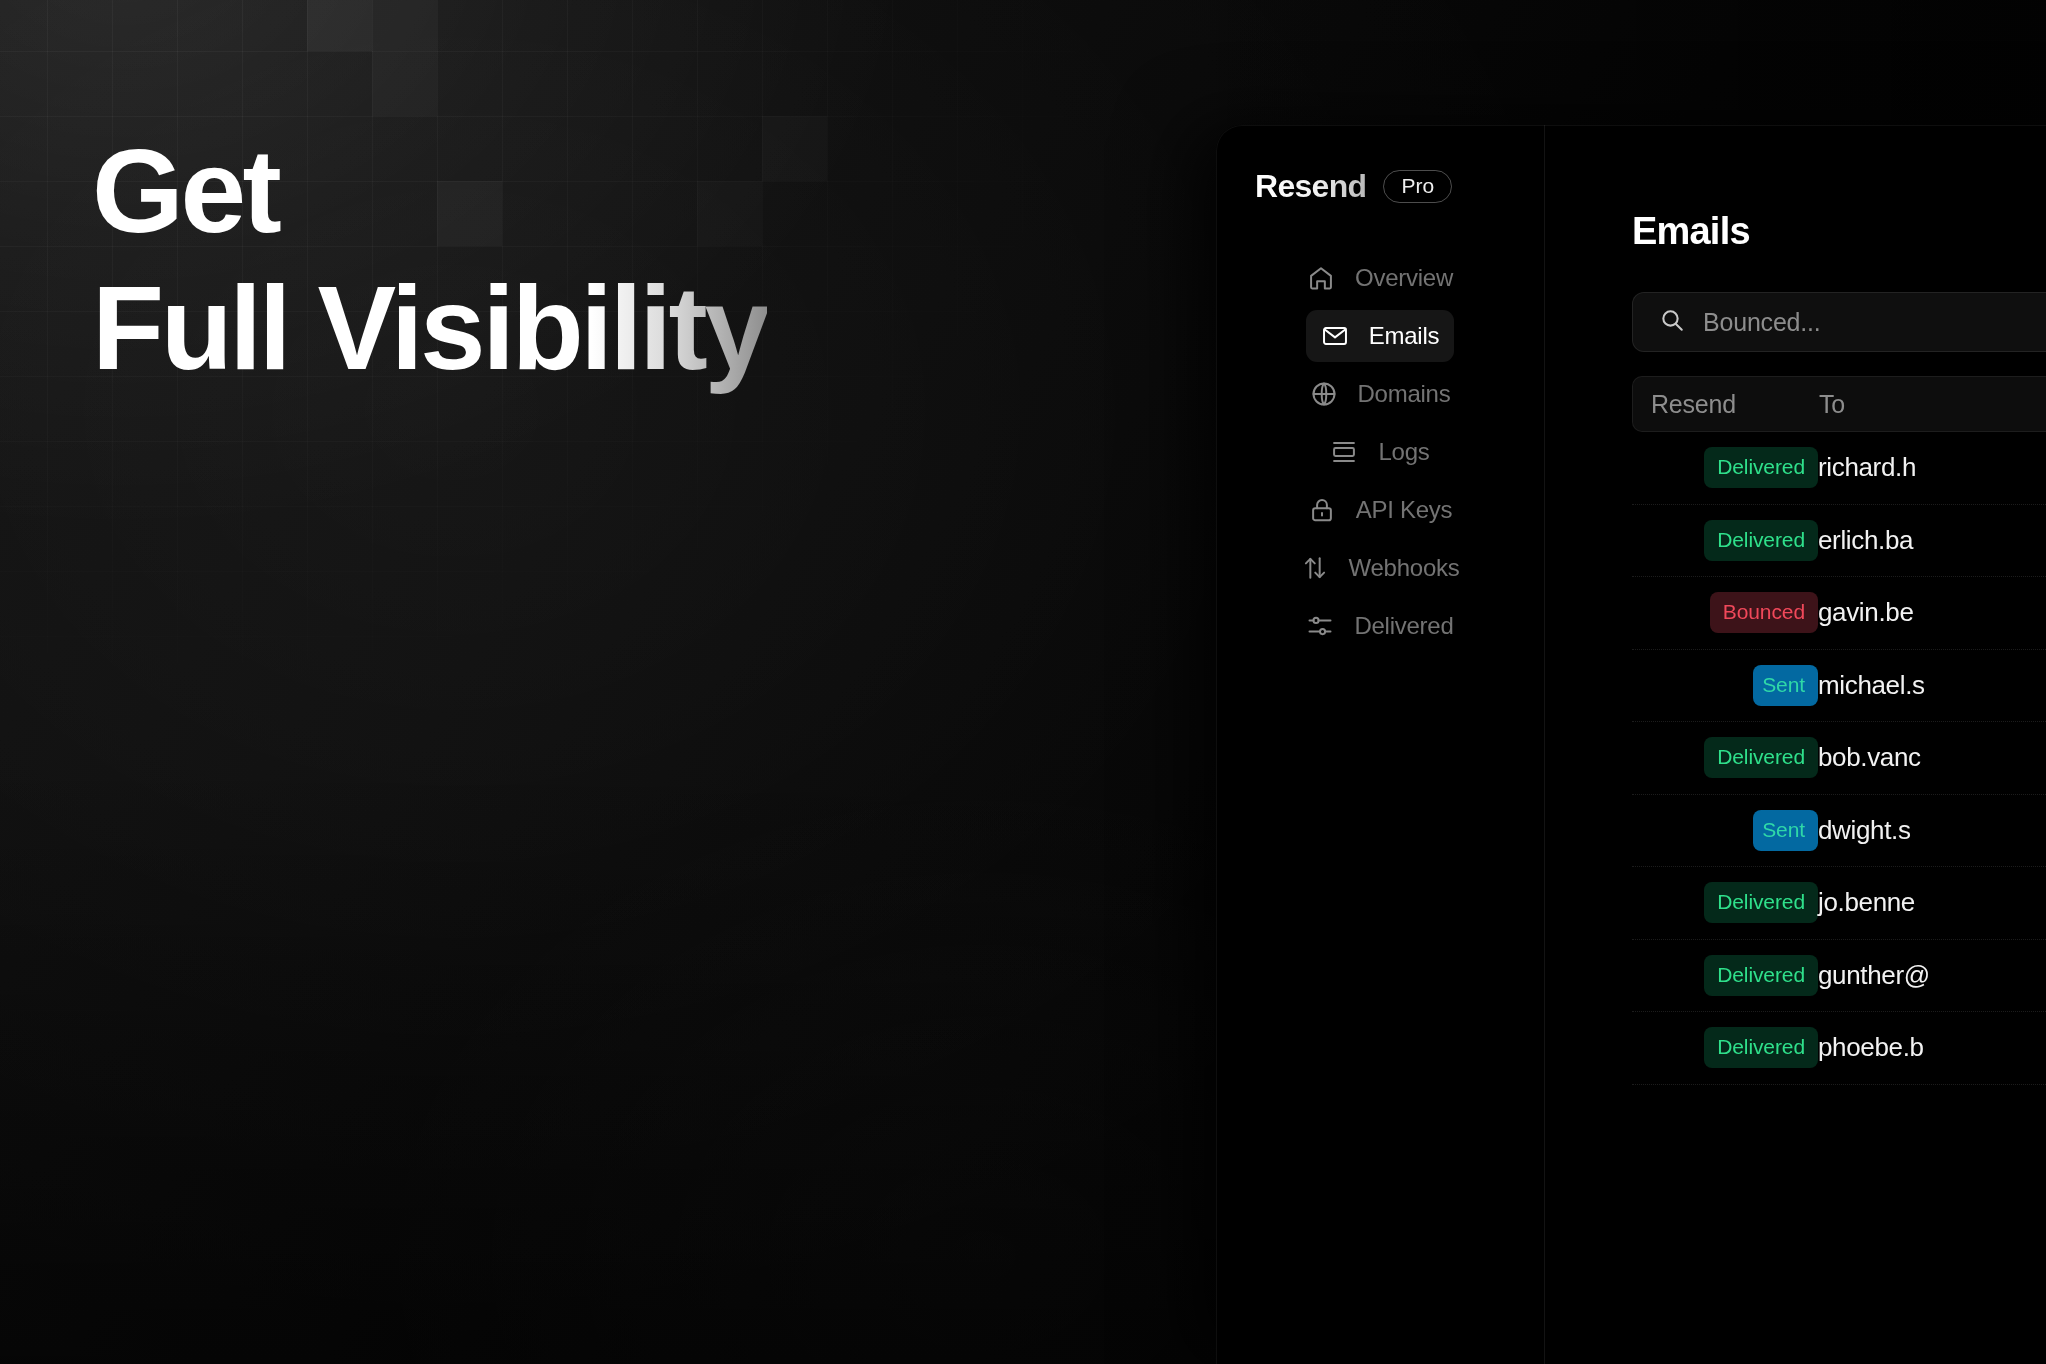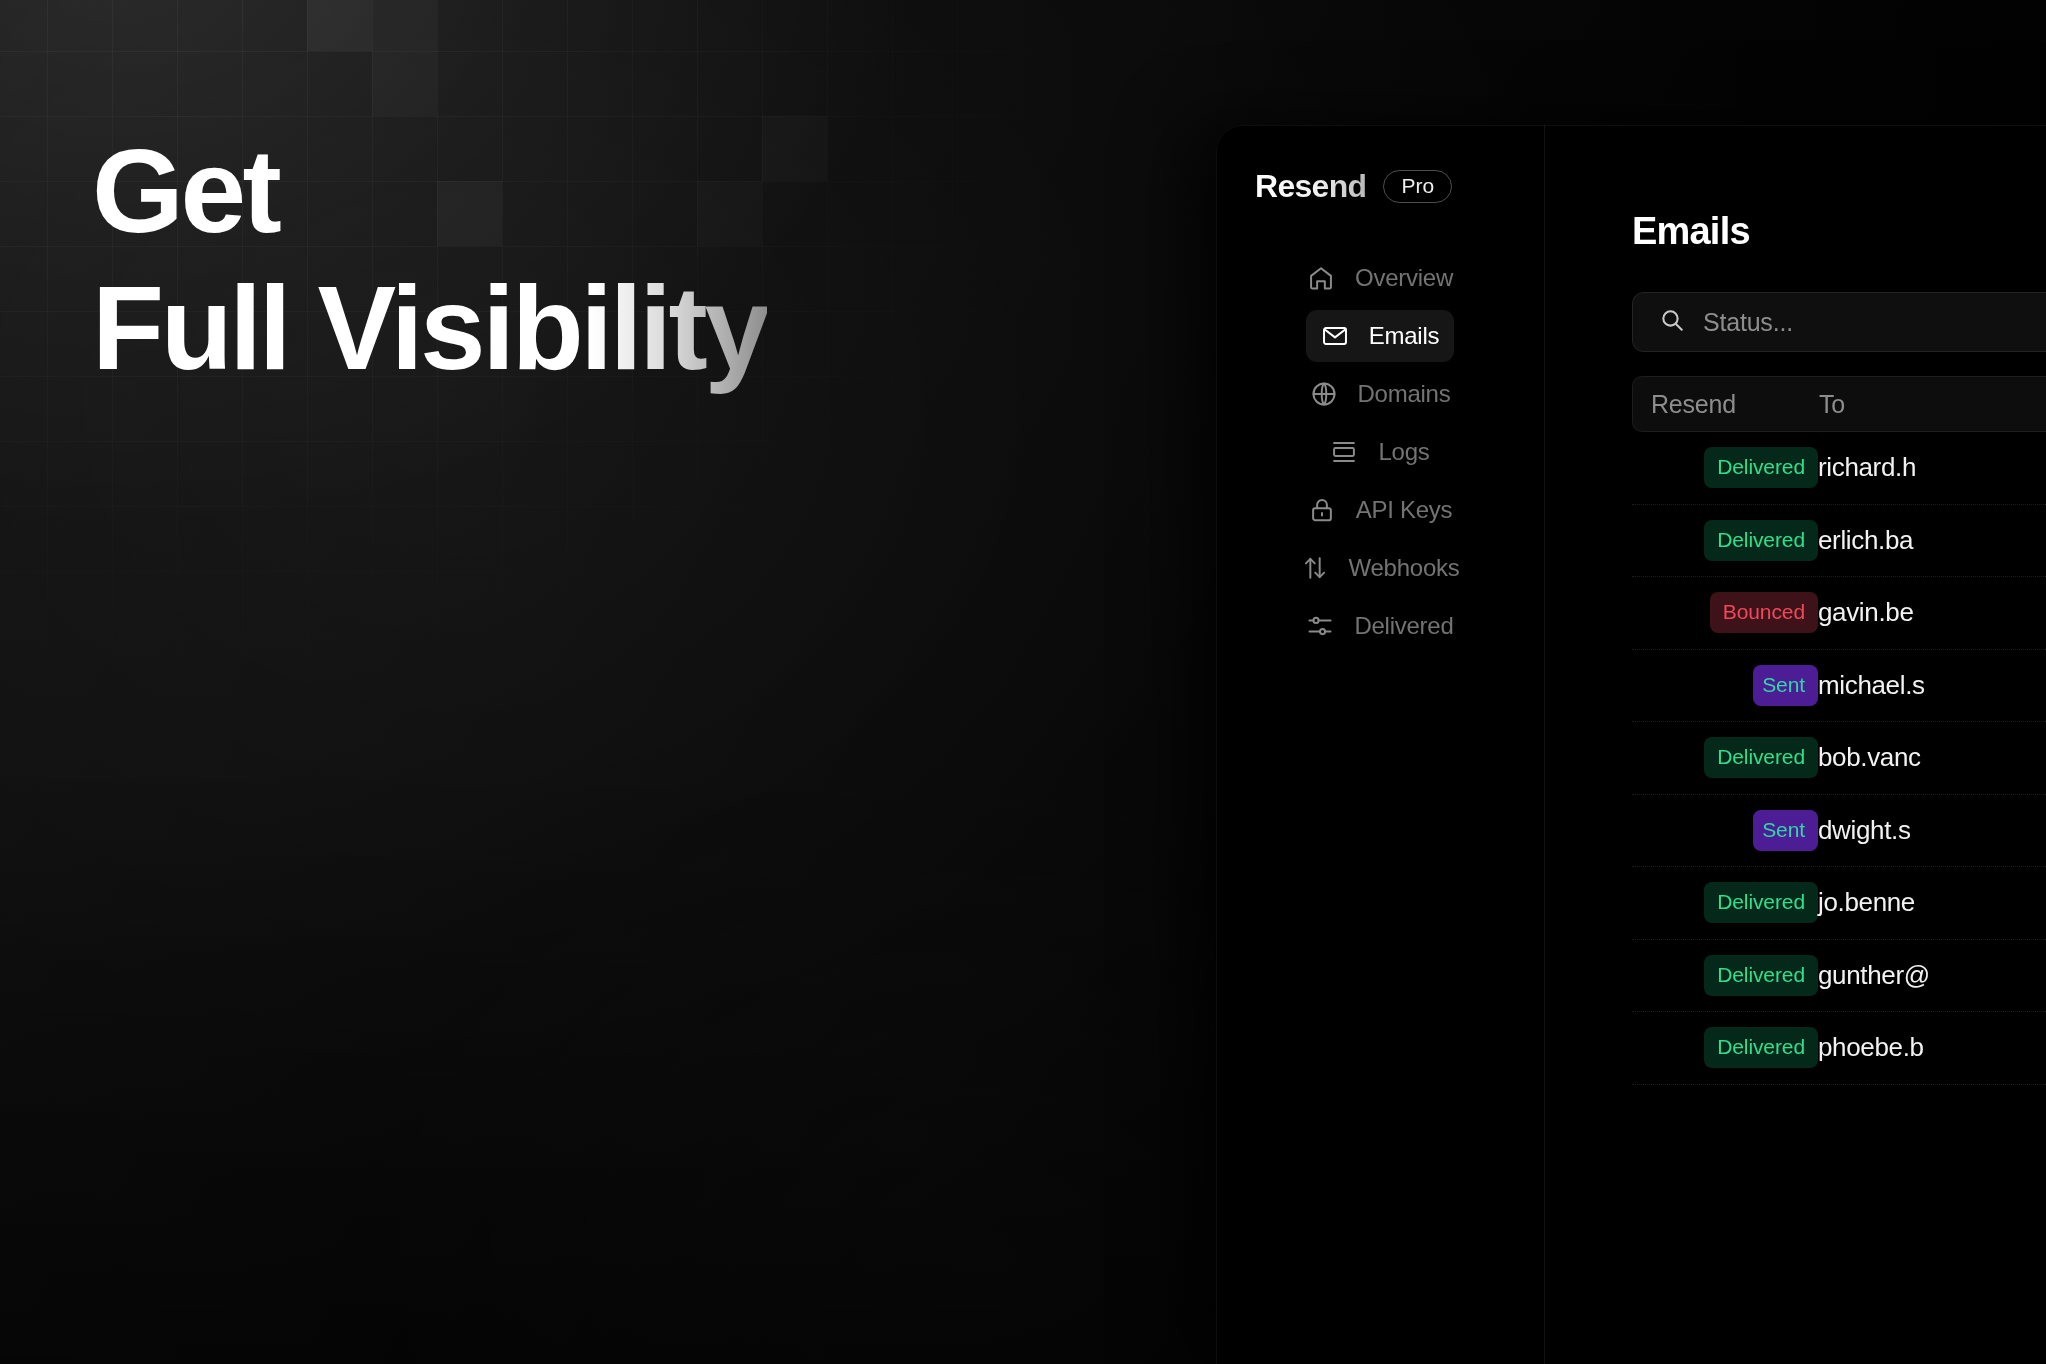--- a/index.html
+++ b/index.html
@@ -188,21 +188,21 @@
   .badge {
     display:inline-block;
     font-size:21px;
     font-weight:500;
     line-height:1;
     padding:9px 13px 11px;
     border-radius:8px;
     letter-spacing:-0.1px;
   }
   .badge.delivered { background:#04291a; color:#2fe08b; }
-  .badge.sent      { background:#4c1d95; color:#2fd8a8;padding-left:9px; }
+  .badge.sent      { background:#0369a1; color:#2fd8a8;padding-left:9px; }
   .badge.bounced   { background:#3d1319; color:#f0485a; }
 </style>
 </head>
 <body>
 
 <div id="stage">
 
   <div class="bg-base"></div>
   <div class="bg-grid"></div>
   <div class="grid-cell" style="left:307px;  top:-14px;"></div>
@@ -314,21 +314,21 @@
 
       <div class="main-title">Emails</div>
 
       <div class="search-box">
         <span>
           <svg viewBox="0 0 24 24" fill="none" stroke-width="1.9" stroke-linecap="round" stroke-linejoin="round">
             <circle cx="10.6" cy="10.6" r="6.6"></circle>
               <path d="M15.6 15.6 21 21"></path>
           </svg>
         </span>
-        <span class="search-ph">Status...</span>
+        <span class="search-ph">Bounced...</span>
       </div>
 
       <div class="table-head">
         <div class="th status">Resend</div>
         <div class="th to">To</div>
       </div>
 
       <div class="rows" id="rows">
           <div class="row">
             <div class="cell-status"><span class="badge delivered">Delivered</span></div>

